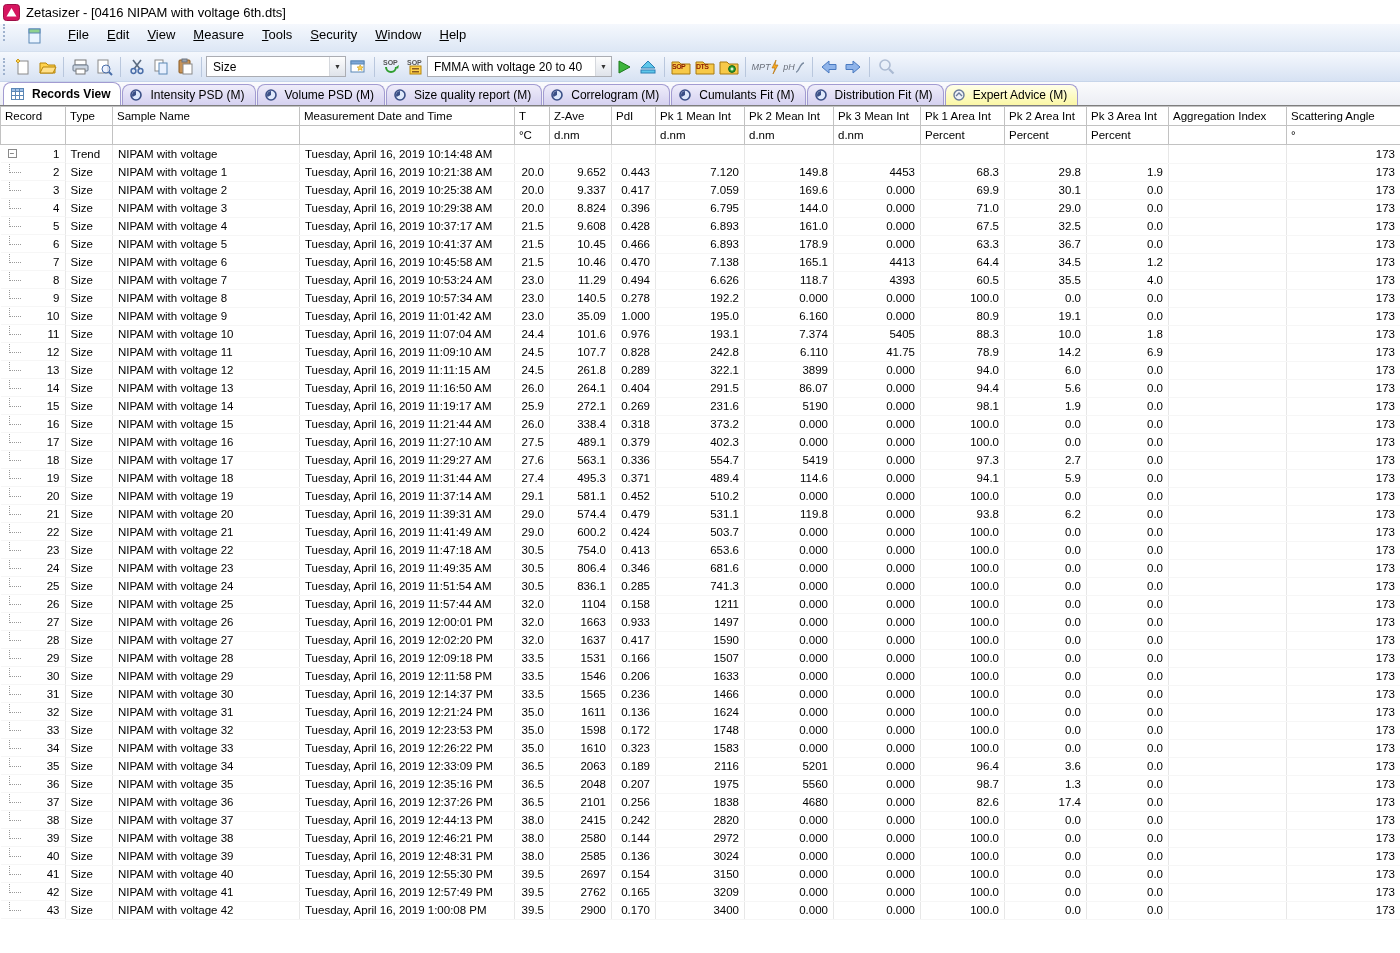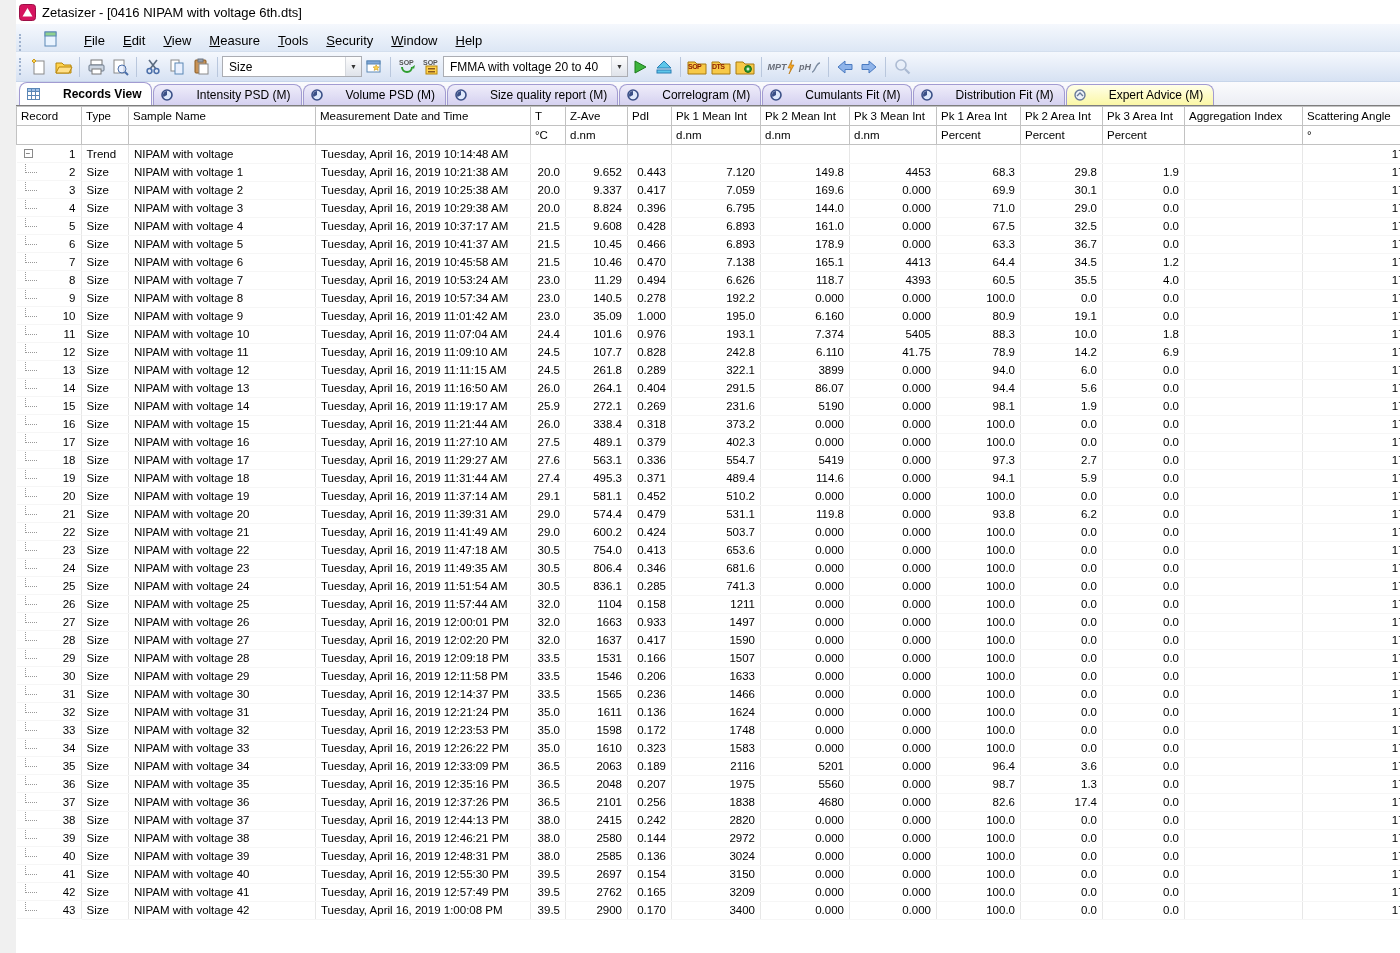--- a/index.html
+++ b/index.html
@@ -1,41 +1,41 @@
 <!DOCTYPE html>
 <html><head>
 <meta charset="utf-8">
 <style>
   * { box-sizing:border-box; margin:0; padding:0; }
   html,body { width:1400px; height:953px; overflow:hidden; }
   body { font-family:"Liberation Sans", sans-serif; background:#f0f0f0; color:#000; }
-  .window { width:1400px; height:953px; position:relative; background:#f0f0f0; overflow:hidden;padding-left:16px; }
+  .window { width:1400px; height:953px; position:relative; background:#f0f0f0; overflow:hidden; }
 
   
   .titlebar { height:24px; background:#ffffff; display:flex; align-items:center; gap:6px; padding-left:3px; font-size:13px; }
 
   
-  .menubar { height:28px; background:linear-gradient(#f5f8fd,#dde7f5); display:flex; align-items:flex-end; font-size:13px; border-bottom:1px solid #d4dfee;gap:12px; }
+  .menubar { height:28px; background:linear-gradient(#f5f8fd,#dde7f5); display:flex; align-items:flex-start; font-size:13px; border-bottom:1px solid #d4dfee;gap:12px; }
   .grip { width:4px; height:17px; border-left:2px dotted #9fb2ce; margin:0 4px 0 3px; }
   .menu-item { padding:3px 9px; cursor:default; }
 
   
   .toolbar { height:30px; background:linear-gradient(#f5f8fd,#d7e2f3); display:flex; align-items:center; font-size:12px; border-bottom:1px solid #c7d5ea; }
   .tbtn { width:24px; height:24px; display:flex; align-items:center; justify-content:center; border-radius:3px; flex:0 0 auto; }
   .tsep { width:1px; height:20px; background:#b9c7dd; margin:0 4px; }
   .combo { background:#fff; border:1px solid #abadb3; height:21px; display:flex; align-items:center; font-size:12px; overflow:hidden; }
   .combo .txt { padding:0 2px 0 6px; overflow:hidden; white-space:nowrap; flex:1; }
   .combo .arrow-btn { width:16px; height:100%; display:flex; align-items:center; justify-content:center; border-left:1px solid #d5d8dd; background:linear-gradient(#fdfdfd,#dfe3ea); font-size:7px; color:#333; flex:0 0 auto; }
   .badge-folder { position:relative; width:20px; height:16px; }
   .badge-folder .ftxt { position:absolute; left:1px; top:4px; font-size:7px; font-weight:bold; color:#8b1a00; letter-spacing:-0.5px; }
-  .txticon { font-size:9px; font-weight:bold; color:#6a6f7a; font-style:italic; }
+  .txticon { font-size:9px; font-weight:normal; color:#6a6f7a; font-style:italic; }
 
   
   .tabbar { height:24px; background:linear-gradient(#fbfbfd,#eceef4); display:flex; align-items:flex-end; padding-left:3px; border-bottom:1px solid #7e7e7e; }
-  .tab { height:21px; display:flex; align-items:center; gap:23px; padding:0 10px 0 7px; font-size:12px; background:linear-gradient(#efedfa,#d5d1f0); border:1px solid #a29bd1; border-bottom:none; border-radius:8px 8px 0 0; margin-right:1px; white-space:nowrap; cursor:default; }
+  .tab { height:21px; display:flex; align-items:center; gap:8px; padding:0 10px 0 7px; font-size:12px; background:linear-gradient(#efedfa,#d5d1f0); border:1px solid #a29bd1; border-bottom:none; border-radius:8px 8px 0 0; margin-right:1px; white-space:nowrap; cursor:default; }
   .tab.active { background:#fff; font-weight:bold; height:23px; }
   .tab.highlight { background:linear-gradient(#ffffe9,#fbf7a6); }
 
   
   .viewport { height:946px; overflow:hidden; background:#fff; }
   table.records { border-collapse:collapse; table-layout:fixed; width:1400px; font-size:11.5px; }
   table.records thead th { font-weight:normal; text-align:left; border:1px solid #c2c2c2; padding:0 4px; height:19px; background:#fff; overflow:hidden; white-space:nowrap; }
   table.records tbody td { height:18px; padding:0 5px; border-right:1px solid #e7e7e7; border-bottom:1px solid #f6f6f6; overflow:hidden; white-space:nowrap; }
   td.num, th.num { text-align:right; }
   td.rec { display:flex; align-items:center; padding:0 9px 0 2px; border-right:1px solid #e7e7e7; height:18px; }

